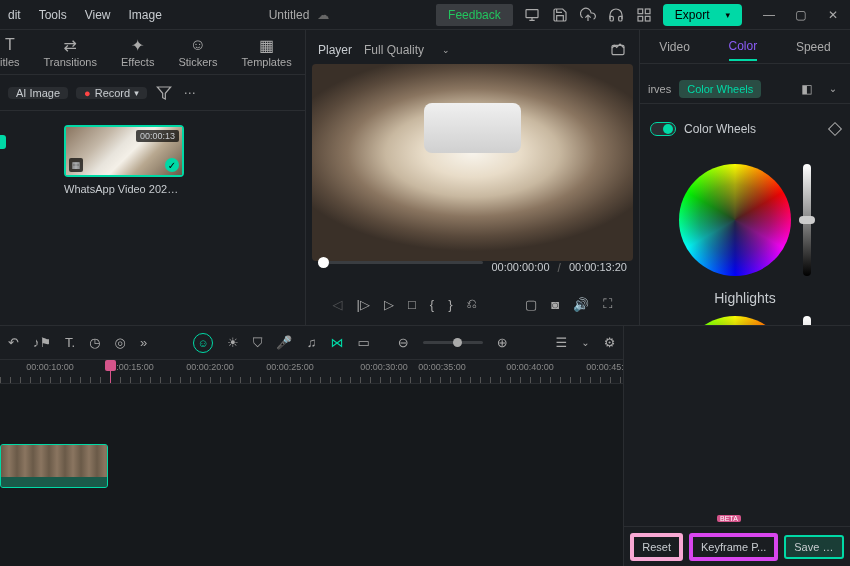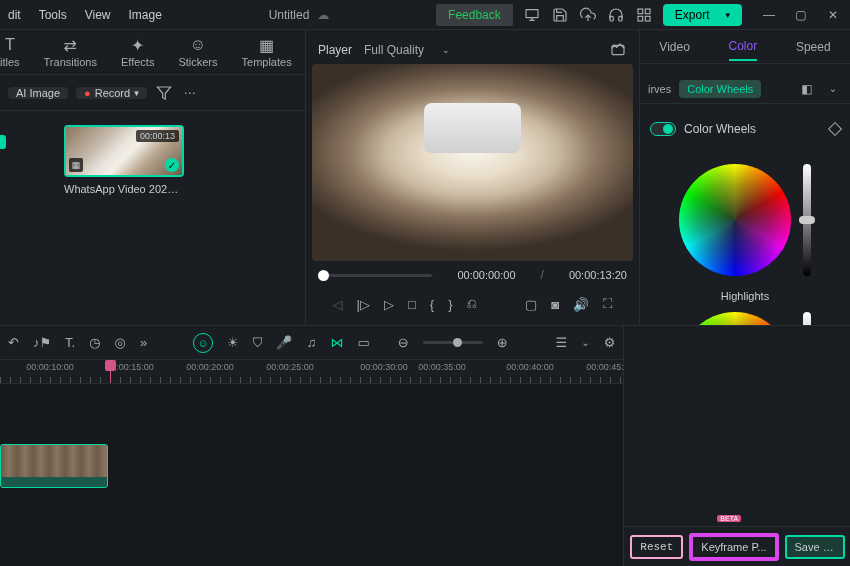--- a/index.html
+++ b/index.html
@@ -34,21 +34,21 @@
 .thumb-badge2 { position: absolute; bottom: 3px; right: 3px; width: 14px; height: 14px; background: #00d9a6; border-radius: 50%; display:flex;align-items:center;justify-content:center;color:#000;font-size:10px;}
 .clip-name { font-size: 11px; color: #c8ccd0; margin-top: 6px; margin-left: 50px; width: 120px; white-space: nowrap; overflow: hidden; text-overflow: ellipsis; }
 
 .player-panel { flex: 1; display: flex; flex-direction: column; padding: 6px; border-right: 1px solid #2a2d31; }
 .player-header { height: 28px; display: flex; align-items: center; gap: 12px; padding: 0 6px; }
 .quality-sel { display: flex; align-items: center; gap: 4px; color: #aaa; cursor: pointer; }
 .player-spacer { flex: 1; }
 .player-viewport { flex: 1; background: #000; border-radius: 4px; position: relative; overflow: hidden; }
 .player-img { width: 100%; height: 100%; background: radial-gradient(ellipse 60% 50% at 50% 45%, #f8f4ec 0%, #e8dcc8 25%, #c8b8a0 45%, #8a7560 65%, #5a4a3c 85%, #3a3028 100%); }
 .player-img::after { content:""; position:absolute; left:35%; top:20%; width:30%; height:25%; background: linear-gradient(180deg,#f0f0f0,#d0d0d0); border-radius: 8px; }
-.progress-row { height: 28px; display: flex; align-items: center; gap: 25px; padding: 0 6px; }
+.progress-row { height: 28px; display: flex; align-items: flex-start; gap: 8px; padding: 0 6px; }
 .progress-track { flex: 1; height: 3px; background: #3a3d41; border-radius: 2px; position: relative; }
 .progress-thumb { position: absolute; left: 0; top: -4px; width: 11px; height: 11px; background: #fff; border-radius: 50%; }
 .time-txt { font-size: 11px; color: #c8ccd0; }
 .time-sep { color: #666; }
 .controls-row { height: 30px; display: flex; align-items: center; gap: 14px; padding: 0 6px; justify-content: center; }
 .ctrl-icon { cursor: pointer; color: #aaa; font-size: 13px; }
 
 .right-panel { width: 210px; display: flex; flex-direction: column; gap: 10px; }
 .right-tabs { height: 34px; display: flex; align-items: center; justify-content: space-around; border-bottom: 1px solid #2a2d31; }
 .right-tab { cursor: pointer; font-size: 12px; color: #aaa; padding: 6px 0; }
@@ -61,26 +61,26 @@
 .toggle { width: 26px; height: 14px; background: #2a2d31; border: 1px solid #00d9a6; border-radius: 8px; position: relative; cursor: pointer; }
 .toggle::after { content:""; position:absolute; left:12px; top:1px; width:10px; height:10px; background:#00d9a6; border-radius:50%; }
 .diamond { margin-left: auto; width:10px; height:10px; border:1px solid #aaa; transform: rotate(45deg); cursor:pointer;}
 .wheels-container { flex:1; overflow:hidden; display:flex; flex-direction:column; }
 .wheel-block { display:flex; flex-direction: column; align-items:center; padding: 10px 0 0 0;}
 .wheel-row { display:flex; align-items:center; gap:12px; }
 .color-wheel { width:112px; height:112px; border-radius:50%; background: conic-gradient(from 90deg, #ff0080, #ff00ff, #8000ff, #0000ff, #0080ff, #00ffff, #00ff80, #00ff00, #80ff00, #ffff00, #ff8000, #ff0000, #ff0080); position:relative; cursor:pointer;}
 .color-wheel::after { content:""; position:absolute; inset:0; border-radius:50%; background: radial-gradient(circle, rgba(40,40,40,0.9) 0%, rgba(40,40,40,0.4) 45%, transparent 72%);}
 .wheel-slider { width: 8px; height: 112px; background: linear-gradient(180deg, #fff 0%, #888 50%, #000 100%); border-radius: 4px; position: relative; cursor:pointer;}
 .wheel-slider::after { content:""; position:absolute; left:-4px; top:50%; width:16px; height:8px; background:#ccc; border-radius:4px; transform:translateY(-50%);}
-.wheel-label { font-size: 11px; color: #c8ccd0; margin-top: 14px; }
+.wheel-label { font-size: 14px; color: #c8ccd0; margin-top: 14px; }
 
 .right-footer { height: 40px; border-top: 1px solid #2a2d31; display:flex; align-items:center; gap:6px; padding: 0 6px;}
 .beta-badge { position:absolute; font-size:7px; background:#d4548a; color:#fff; padding:0 3px; border-radius:2px; margin-top:-18px; margin-left:28px;}
 .footer-btn { border:4px solid #d946ef; background:transparent; color:#c8ccd0; padding:4px 8px; border-radius:3px; font-size:11px; cursor:pointer; white-space:nowrap; overflow:hidden; text-overflow:ellipsis;}
-.footer-btn.teal { border:2px solid #f9a8d4;font-family:Liberation Mono, monospace; }
+.footer-btn.teal { border:4px solid #f9a8d4; }
 .footer-btn.teal2 { border:2px solid #00d9a6; background:#1a3d36; max-width:60px;}
 
 .timeline-area { height: 241px; display:flex; border-top:1px solid #2a2d31;}
 .tl-main { width: 640px; display:flex; flex-direction:column; border-right:1px solid #2a2d31;}
 .tl-toolbar { height: 34px; display:flex; align-items:center; gap:14px; padding:0 8px; border-bottom:1px solid #2a2d31;}
 .tl-tool { cursor:pointer; color:#aaa; font-size:13px;}
 .tl-tool.green { color:#00d9a6; border:1px solid #00d9a6; border-radius:50%; width:20px;height:20px;display:flex;align-items:center;justify-content:center;font-size:11px;}
 .tl-spacer { flex:1;}
 .zoom-slider { width:60px; height:3px; background:#3a3d41; border-radius:2px; position:relative;}
 .zoom-slider::after{content:"";position:absolute;left:50%;top:-3px;width:9px;height:9px;background:#aaa;border-radius:50%;}

